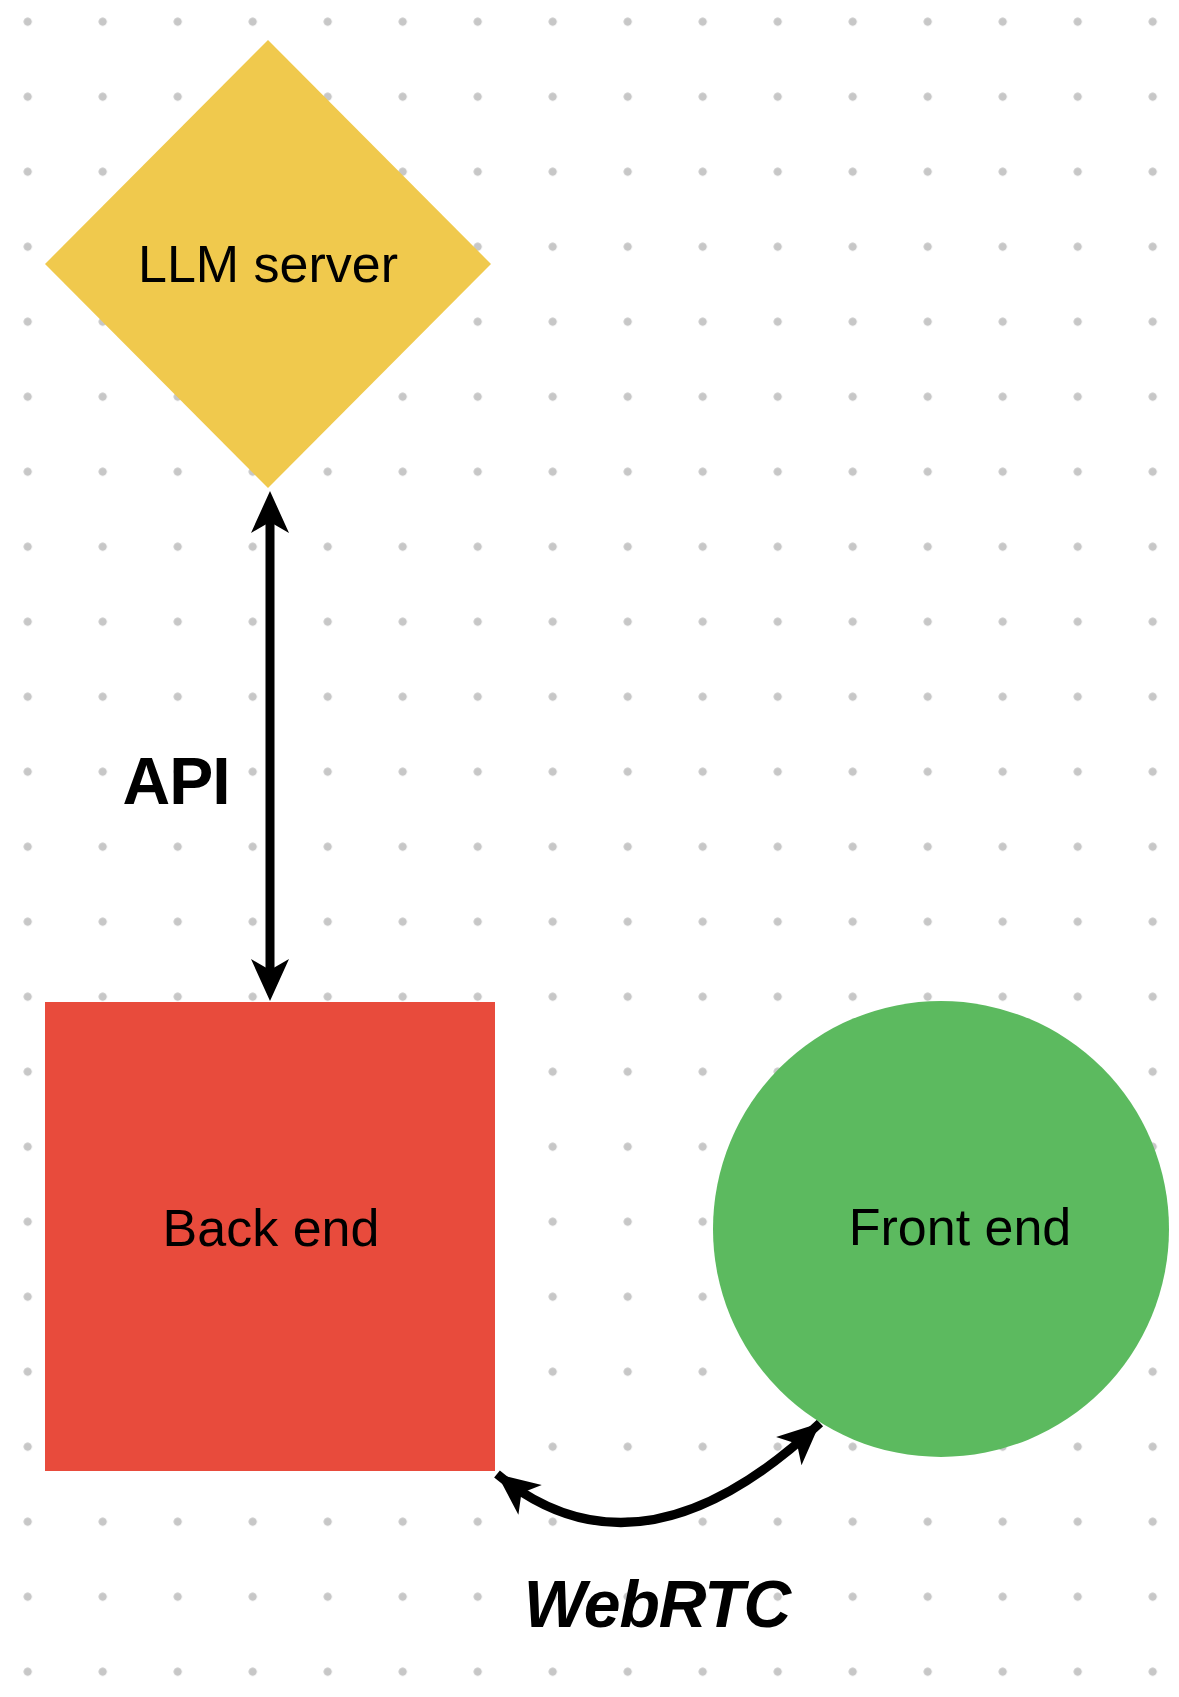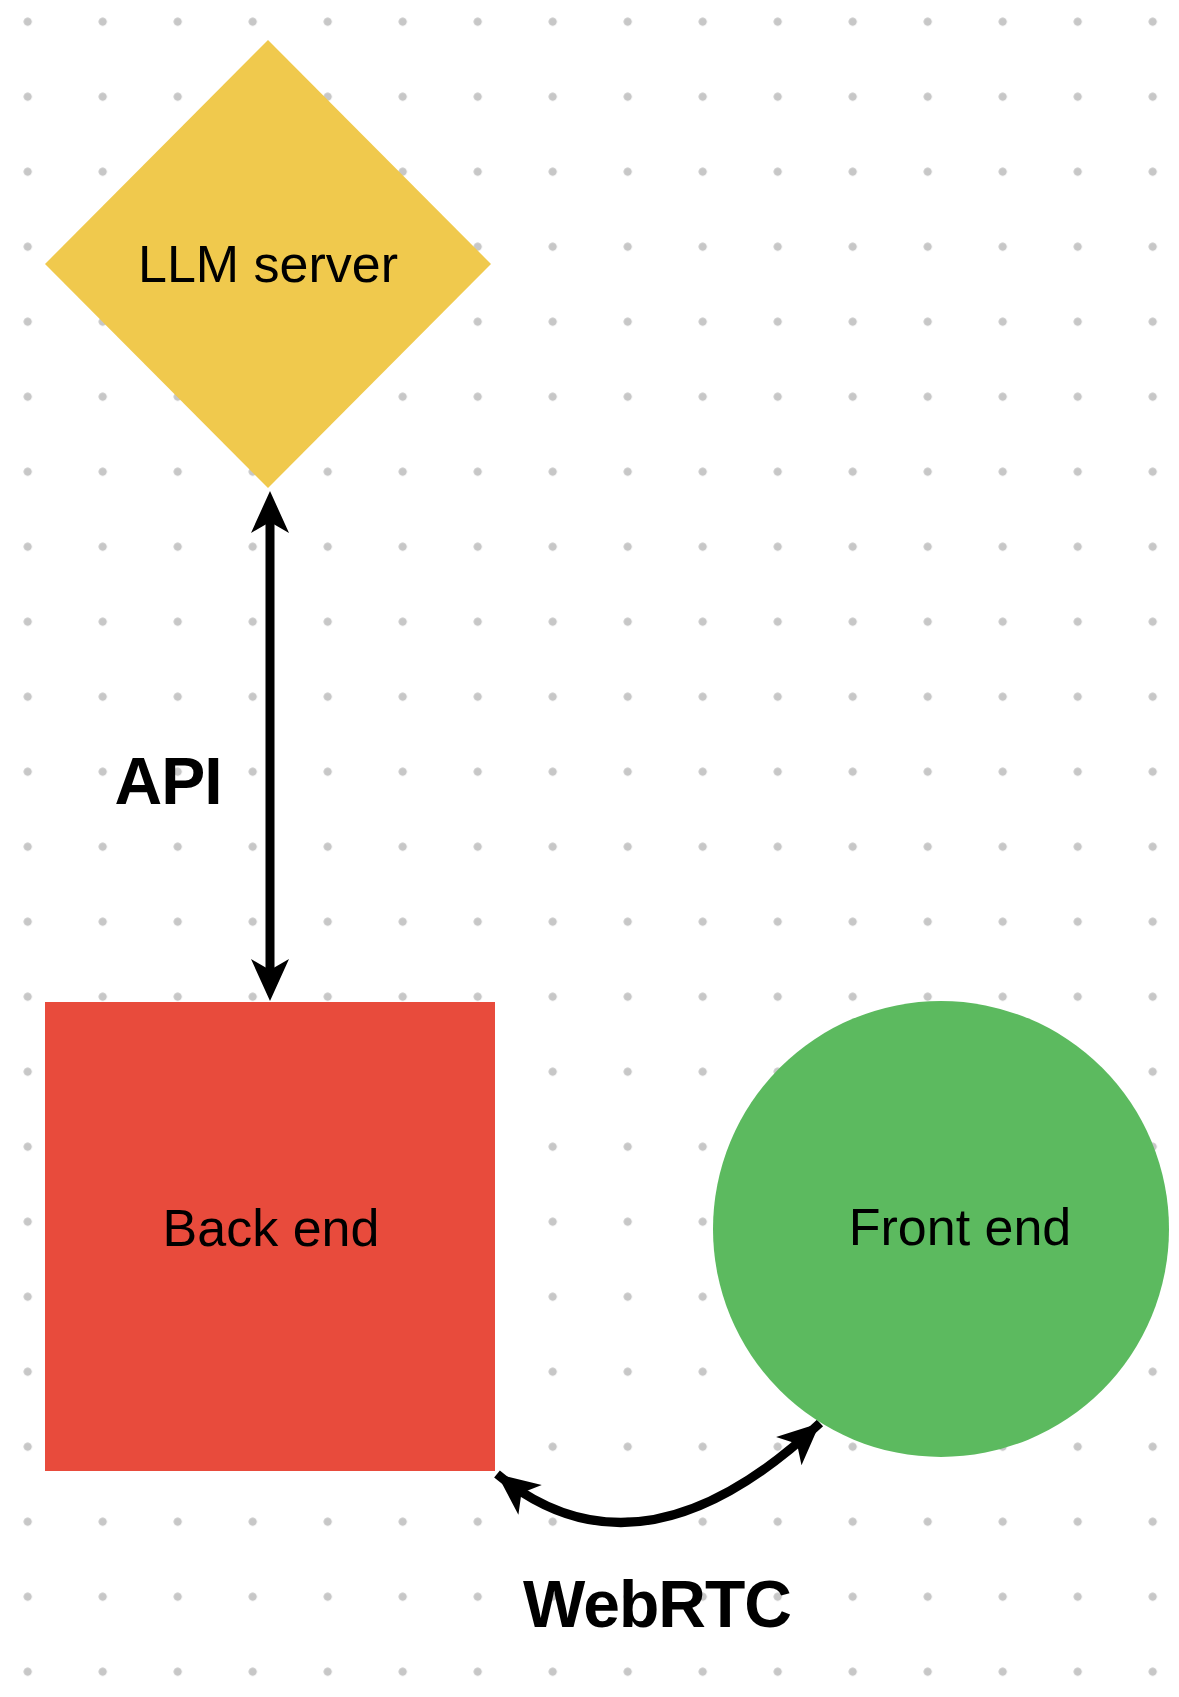--- a/index.html
+++ b/index.html
@@ -38,22 +38,22 @@
     transform: translate(-50%, -50%);
     font-size: 66px;
     font-weight: 700;
     color: #000000;
     white-space: nowrap;
     letter-spacing: -1px;
   }
   .lbl-llm    { left: 268px;  top: 264px;  }
   .lbl-back   { left: 271px;  top: 1228px; }
   .lbl-front  { left: 940px;  top: 1227px; margin-left: 20px; }
-  .lbl-api    { left: 168px;  top: 781px;  }
-  .lbl-webrtc { left: 657px;  top: 1604px; }
+  .lbl-api    { left: 176px;  top: 781px;  }
+  .lbl-webrtc { left: 657px;  top: 1604px; font-style: italic; }
 </style>
 </head>
 <body>
 
 <div class="canvas-wrap">
 
   <svg class="layer" width="1179" height="1697" viewBox="0 0 1179 1697">
 
     <g>
       <line x1="270" y1="522" x2="270" y2="971" stroke="#000000" stroke-width="9"></line>

